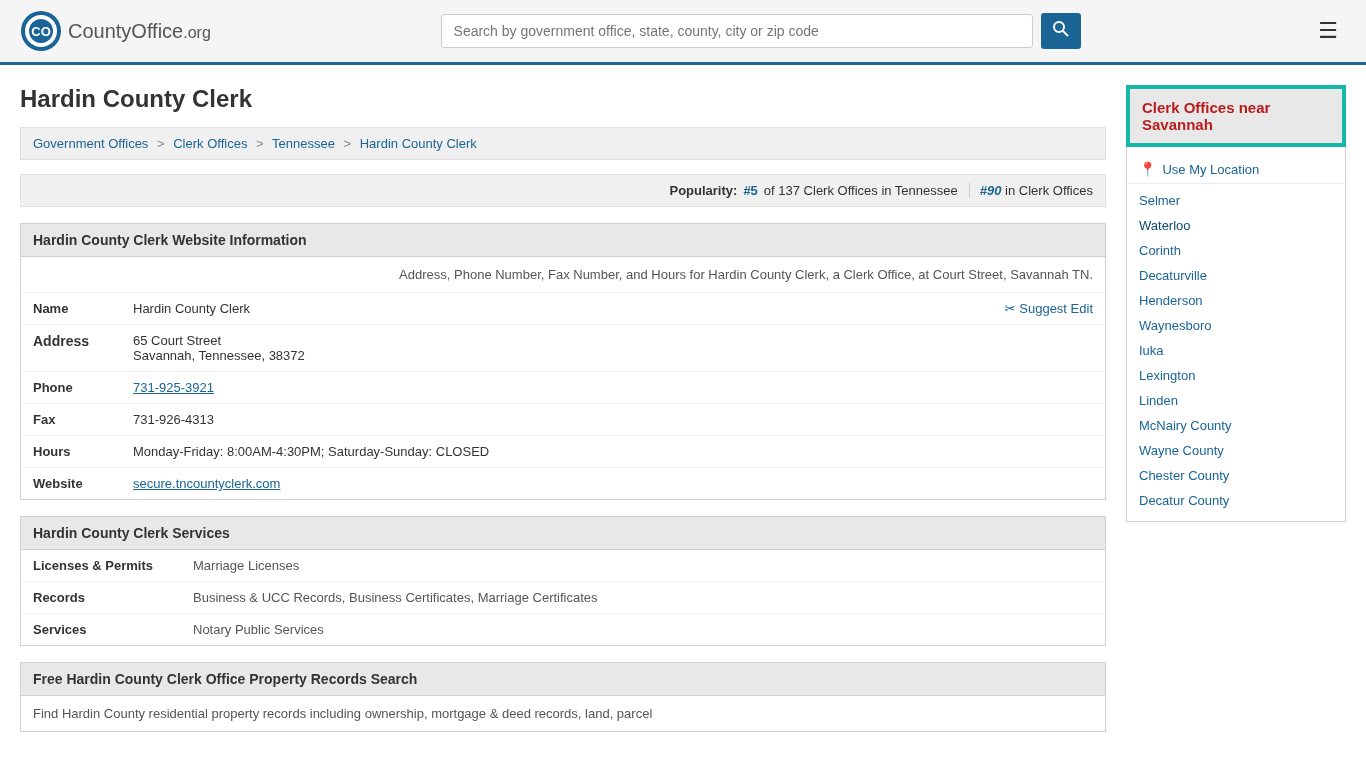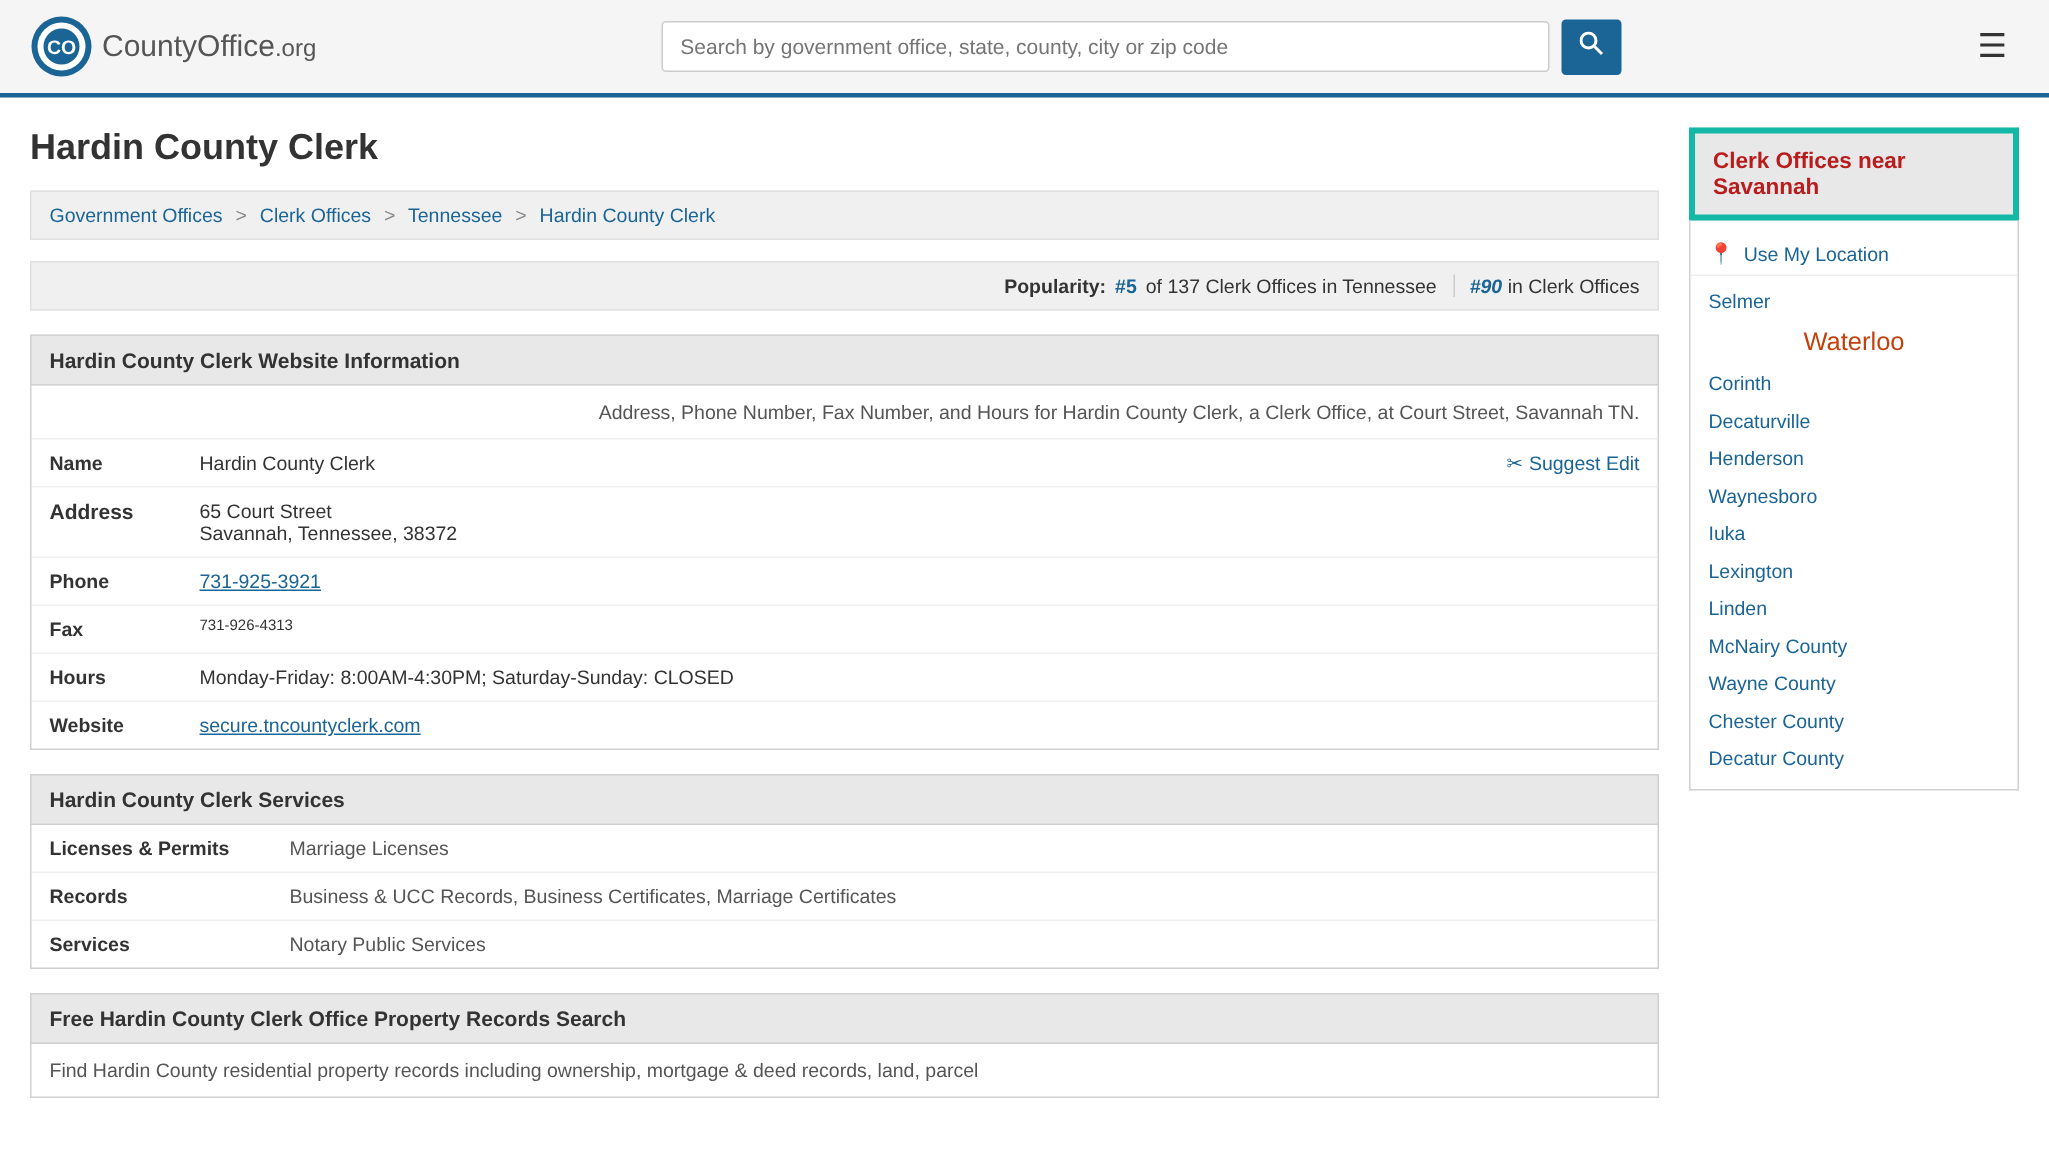--- a/index.html
+++ b/index.html
@@ -316,21 +316,21 @@
 
       <div class="info-row" style="display:flex;padding:8px 12px;border-bottom:1px solid #f0f0f0;align-items:flex-start;">
         <span class="info-label" style="font-weight:bold;width:100px;flex-shrink:0;font-size:13px;color:#333;">Phone</span>
         <span class="info-value" style="flex:1;font-size:13px;">
           <a href="#" style="color:#1a6496;text-decoration:underline;">731-925-3921</a>
         </span>
       </div>
 
       <div class="info-row" style="display:flex;padding:8px 12px;border-bottom:1px solid #f0f0f0;align-items:flex-start;">
         <span class="info-label" style="font-weight:bold;width:100px;flex-shrink:0;font-size:13px;color:#333;">Fax</span>
-        <span class="info-value" style="flex:1;font-size:10px;color:#333;">731-926-4313</span>
+        <span class="info-value" style="flex:1;font-size:13px;color:#333;">731-926-4313</span>
       </div>
 
       <div class="info-row" style="display:flex;padding:8px 12px;border-bottom:1px solid #f0f0f0;align-items:flex-start;">
         <span class="info-label" style="font-weight:bold;width:100px;flex-shrink:0;font-size:13px;color:#333;">Hours</span>
         <span class="info-value" style="flex:1;font-size:13px;color:#333;">Monday-Friday: 8:00AM-4:30PM; Saturday-Sunday: CLOSED</span>
       </div>
 
       <div class="info-row" style="display:flex;padding:8px 12px;align-items:flex-start;">
         <span class="info-label" style="font-weight:bold;width:100px;flex-shrink:0;font-size:13px;color:#333;">Website</span>
         <span class="info-value" style="flex:1;font-size:13px;">
@@ -363,21 +363,21 @@
   </div>
 
   <div id="sidebar" style="width:220px;flex-shrink:0;">
     <div id="sidebar-header" style="background:#e8e8e8;border:4px solid #14b8a6;padding:10px 12px;font-size:15px;font-weight:bold;color:#b91c1c;">Clerk Offices near Savannah</div>
     <div id="sidebar-content" style="border:1px solid #d0d0d0;border-top:none;padding:8px 0;">
       <a href="#" class="sidebar-use-location" style="display:flex;align-items:center;gap:6px;padding:6px 12px;color:#1a6496;text-decoration:none;font-size:13px;border-bottom:1px solid #eee;margin-bottom:4px;">
         <span style="color:#333;font-size:14px;">📍</span>
         <span>Use My Location</span>
       </a>
       <a href="#" class="sidebar-link" style="display:block;padding:5px 12px;color:#1a6496;text-decoration:none;font-size:13px;">Selmer</a>
-      <a href="#" class="sidebar-link" style="display:block;padding:5px 12px;color:#c2410c;text-decoration:none;font-size:17px;text-align:center;">Waterloo</a>
+      <a href="#" class="sidebar-link" style="display:block;padding:5px 12px;color:#0c4a6e;text-decoration:none;font-size:13px;">Waterloo</a>
       <a href="#" class="sidebar-link" style="display:block;padding:5px 12px;color:#1a6496;text-decoration:none;font-size:13px;">Corinth</a>
       <a href="#" class="sidebar-link" style="display:block;padding:5px 12px;color:#1a6496;text-decoration:none;font-size:13px;">Decaturville</a>
       <a href="#" class="sidebar-link" style="display:block;padding:5px 12px;color:#1a6496;text-decoration:none;font-size:13px;">Henderson</a>
       <a href="#" class="sidebar-link" style="display:block;padding:5px 12px;color:#1a6496;text-decoration:none;font-size:13px;">Waynesboro</a>
       <a href="#" class="sidebar-link" style="display:block;padding:5px 12px;color:#1a6496;text-decoration:none;font-size:13px;">Iuka</a>
       <a href="#" class="sidebar-link" style="display:block;padding:5px 12px;color:#1a6496;text-decoration:none;font-size:13px;">Lexington</a>
       <a href="#" class="sidebar-link" style="display:block;padding:5px 12px;color:#1a6496;text-decoration:none;font-size:13px;">Linden</a>
       <a href="#" class="sidebar-link" style="display:block;padding:5px 12px;color:#1a6496;text-decoration:none;font-size:13px;">McNairy County</a>
       <a href="#" class="sidebar-link" style="display:block;padding:5px 12px;color:#1a6496;text-decoration:none;font-size:13px;">Wayne County</a>
       <a href="#" class="sidebar-link" style="display:block;padding:5px 12px;color:#1a6496;text-decoration:none;font-size:13px;">Chester County</a>

